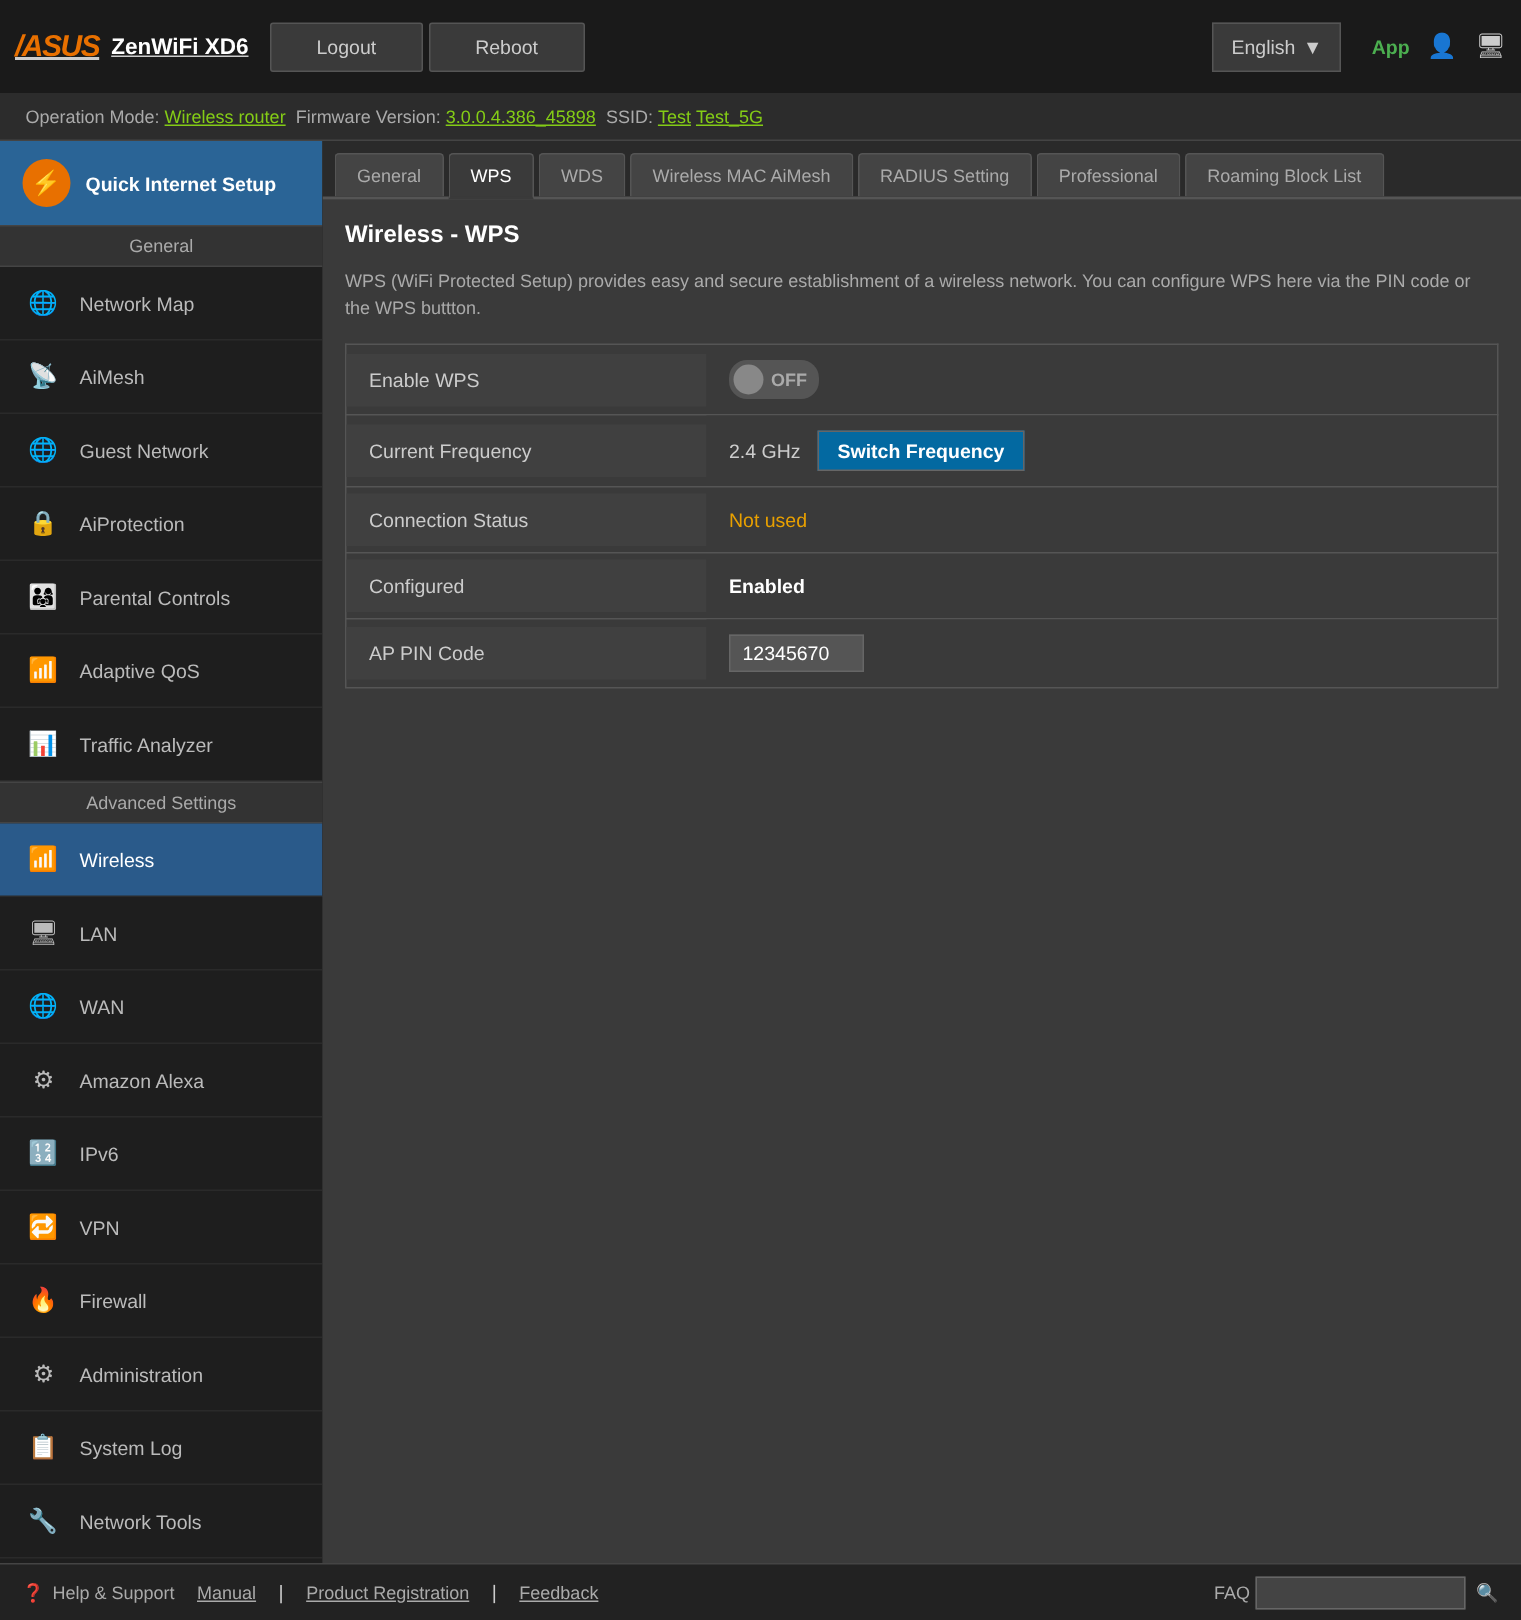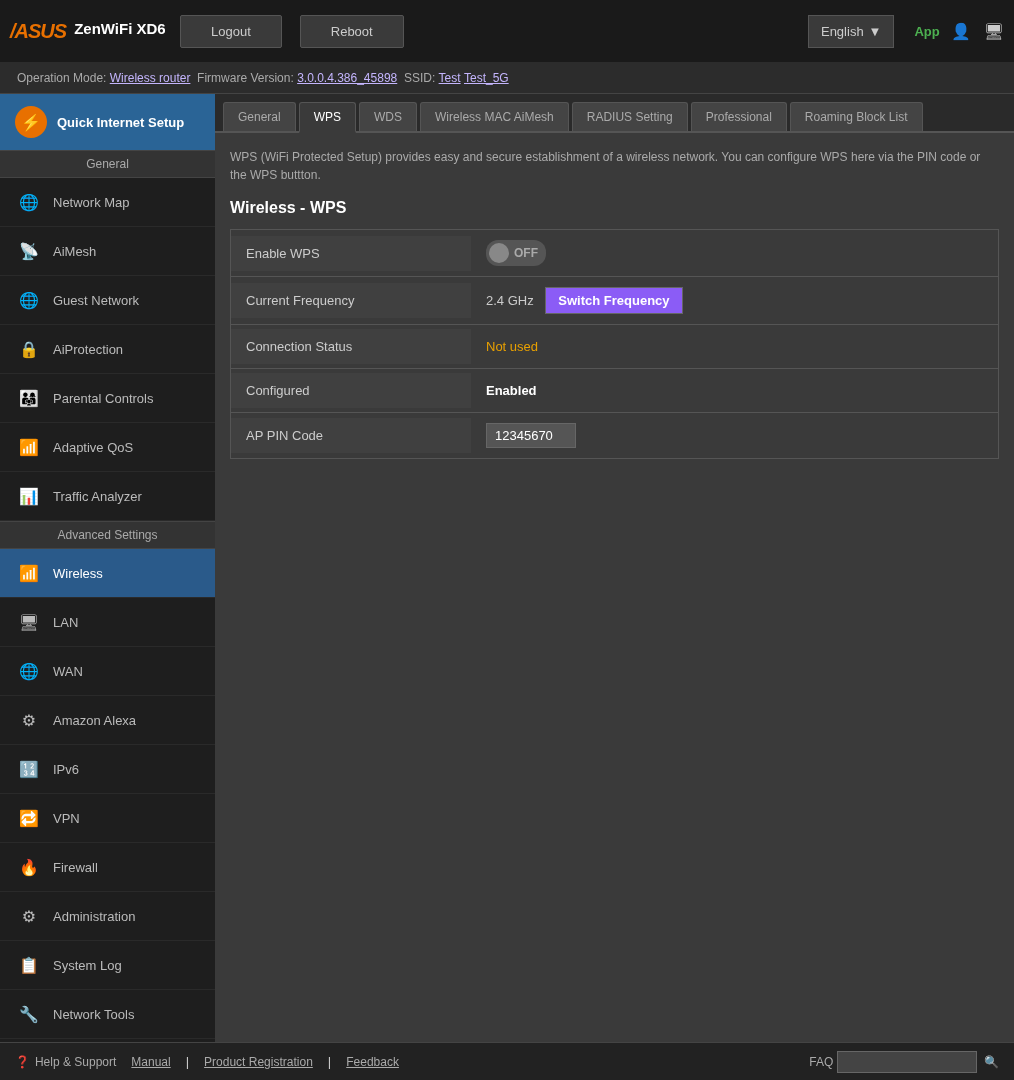--- a/index.html
+++ b/index.html
@@ -17,38 +17,40 @@
     #header {
       display: flex;
       align-items: center;
       background: #1a1a1a;
       height: 62px;
       padding: 0 10px;
       gap: 10px;
     }
     #logo-area {
       display: flex;
+      align-items: center;
       gap: 8px;
       min-width: 160px;
+      text-decoration: underline;
     }
     #asus-logo {
       color: #e87000;
       font-weight: bold;
       font-size: 20px;
       font-style: italic;
       letter-spacing: -1px;
     }
     #product-name {
       color: #fff;
       font-size: 15px;
       font-weight: bold;
     }
     #header-buttons {
       display: flex;
-      gap: 18px;
+      gap: 4px;
       flex: 1;
     }
     .header-btn {
       background: #3a3a3a;
       color: #ccc;
       border: 1px solid #555;
       padding: 8px 30px;
       cursor: pointer;
       font-size: 13px;
       border-radius: 2px;
@@ -81,21 +83,21 @@
     #info-bar {
       background: #2c2c2c;
       padding: 6px 17px;
       display: flex;
       align-items: center;
       font-size: 12px;
       color: #aaa;
       border-bottom: 1px solid #444;
       height: 32px;
     }
-    #info-bar a, .info-link { color: #c4b5fd; text-decoration: underline; cursor: pointer; }
+    #info-bar a, .info-link { color: #84cc16; text-decoration: underline; cursor: pointer; }
     .ssid-link { color: #ccc; text-decoration: underline; cursor: pointer; }
 
     
     #main-layout {
       display: flex;
       height: calc(1080px - 62px - 32px - 38px);
     }
 
     
     #sidebar {
@@ -249,21 +251,21 @@
       border-radius: 50%;
     }
     .toggle-text {
       color: #aaa;
       font-size: 12px;
       font-weight: bold;
     }
 
     
     .switch-freq-btn {
-      background: #8b5cf6;
+      background: #0369a1;
       color: #fff;
       border: 1px solid #666;
       padding: 5px 12px;
       cursor: pointer;
       font-size: 13px;
       font-weight: bold;
       margin-left: 8px;
     }
     .freq-text {
       font-size: 13px;
@@ -454,22 +456,22 @@
       </div>
       <div class="tab">
         <span>Professional</span>
       </div>
       <div class="tab">
         <span>Roaming Block List</span>
       </div>
     </div>
 
     <div id="page-content">
+      <div id="page-title">Wireless - WPS</div>
       <div id="page-description">WPS (WiFi Protected Setup) provides easy and secure establishment of a wireless network. You can configure WPS here via the PIN code or the WPS buttton.</div>
-      <div id="page-title">Wireless - WPS</div>
 
       <div class="settings-row">
         <div class="settings-label">Enable WPS</div>
         <div class="settings-value">
           <div class="toggle-off">
             <div class="toggle-circle"></div>
             <span class="toggle-text">OFF</span>
           </div>
         </div>
       </div>

